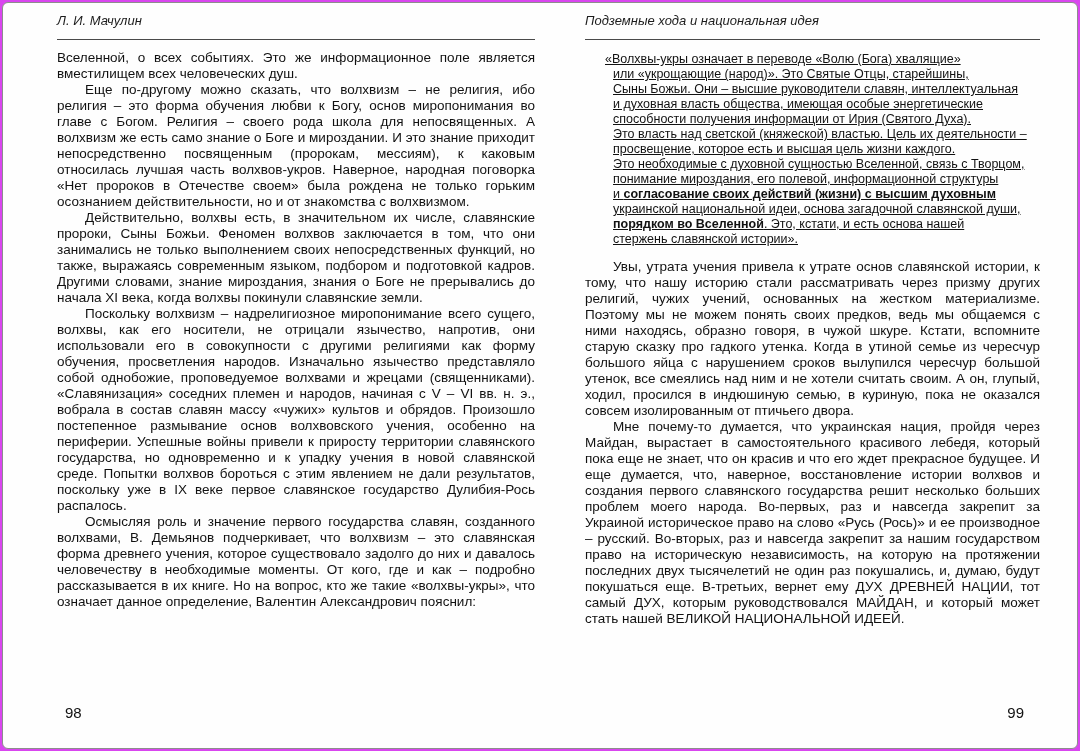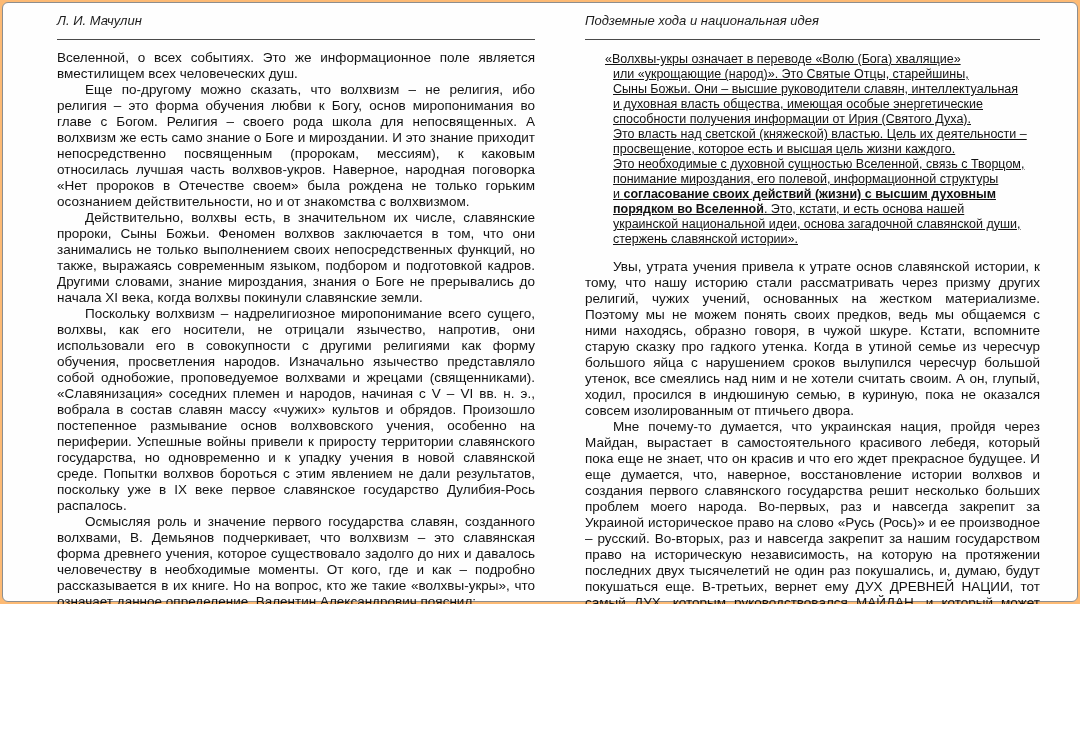--- a/index.html
+++ b/index.html
@@ -4,22 +4,22 @@
 <style>
   html, body {
     margin: 0;
     padding: 0;
     background: #ffffff;
     font-family: "Liberation Sans", sans-serif;
   }
   .canvas {
     position: relative;
     width: 1080px;
-    height: 604px;
-    background: #fdba74;
+    height: 751px;
+    background: #d946ef;
     overflow: hidden;
   }
   .scan-frame {
     position: absolute;
     left: 2px; top: 2px; right: 2px; bottom: 2px;
     border: 1px solid #8d8d8d;
     border-radius: 6px;
     background: #fefefe;
   }
   .page {
@@ -106,22 +106,22 @@
           <div class="q-line hang"><span>«Волхвы-укры означает в переводе «Волю (Бога) хвалящие»</span></div>
           <div class="q-line"><span>или «укрощающие (народ)». Это Святые Отцы, старейшины,</span></div>
           <div class="q-line"><span>Сыны Божьи. Они – высшие руководители славян, интеллектуальная</span></div>
           <div class="q-line"><span>и духовная власть общества, имеющая особые энергетические</span></div>
           <div class="q-line"><span>способности получения информации от Ирия (Святого Духа).</span></div>
           <div class="q-line"><span>Это власть над светской (княжеской) властью. Цель их деятельности –</span></div>
           <div class="q-line"><span>просвещение, которое есть и высшая цель жизни каждого.</span></div>
           <div class="q-line"><span>Это необходимые с духовной сущностью Вселенной, связь с Творцом,</span></div>
           <div class="q-line"><span>понимание мироздания, его полевой, информационной структуры</span></div>
           <div class="q-line"><span>и </span><b>согласование своих действий (жизни) с высшим духовным</b></div>
+          <div class="q-line"><span>украинской национальной идеи, основа загадочной славянской души,</span></div>
           <div class="q-line"><b>порядком во Вселенной</b><span>. Это, кстати, и есть основа нашей</span></div>
-          <div class="q-line"><span>украинской национальной идеи, основа загадочной славянской души,</span></div>
           <div class="q-line"><span>стержень славянской истории».</span></div>
         </div>
       <div>
           <p class="para indent">Увы, утрата учения привела к утрате основ славянской истории, к тому, что нашу историю стали рассматривать через призму других религий, чужих учений, основанных на жестком материализме. Поэтому мы не можем понять своих предков, ведь мы общаемся с ними находясь, образно говоря, в чужой шкуре. Кстати, вспомните старую сказку про гадкого утенка. Когда в утиной семье из чересчур большого яйца с нарушением сроков вылупился чересчур большой утенок, все смеялись над ним и не хотели считать своим. А он, глупый, ходил, просился в индюшиную семью, в куриную, пока не оказался совсем изолированным от птичьего двора.</p>
           <p class="para indent">Мне почему-то думается, что украинская нация, пройдя через Майдан, вырастает в самостоятельного красивого лебедя, который пока еще не знает, что он красив и что его ждет прекрасное будущее. И еще думается, что, наверное, восстановление истории волхвов и создания первого славянского государства решит несколько больших проблем моего народа. Во-первых, раз и навсегда закрепит за Украиной историческое право на слово «Русь (Рось)» и ее производное – русский. Во-вторых, раз и навсегда закрепит за нашим государством право на историческую независимость, на которую на протяжении последних двух тысячелетий не один раз покушались, и, думаю, будут покушаться еще. В-третьих, вернет ему ДУХ ДРЕВНЕЙ НАЦИИ, тот самый ДУХ, которым руководствовался МАЙДАН, и который может стать нашей ВЕЛИКОЙ НАЦИОНАЛЬНОЙ ИДЕЕЙ.</p>
         </div>
     </div>
     <div class="page-number pn-right">99</div>
   </div>
 </div>

